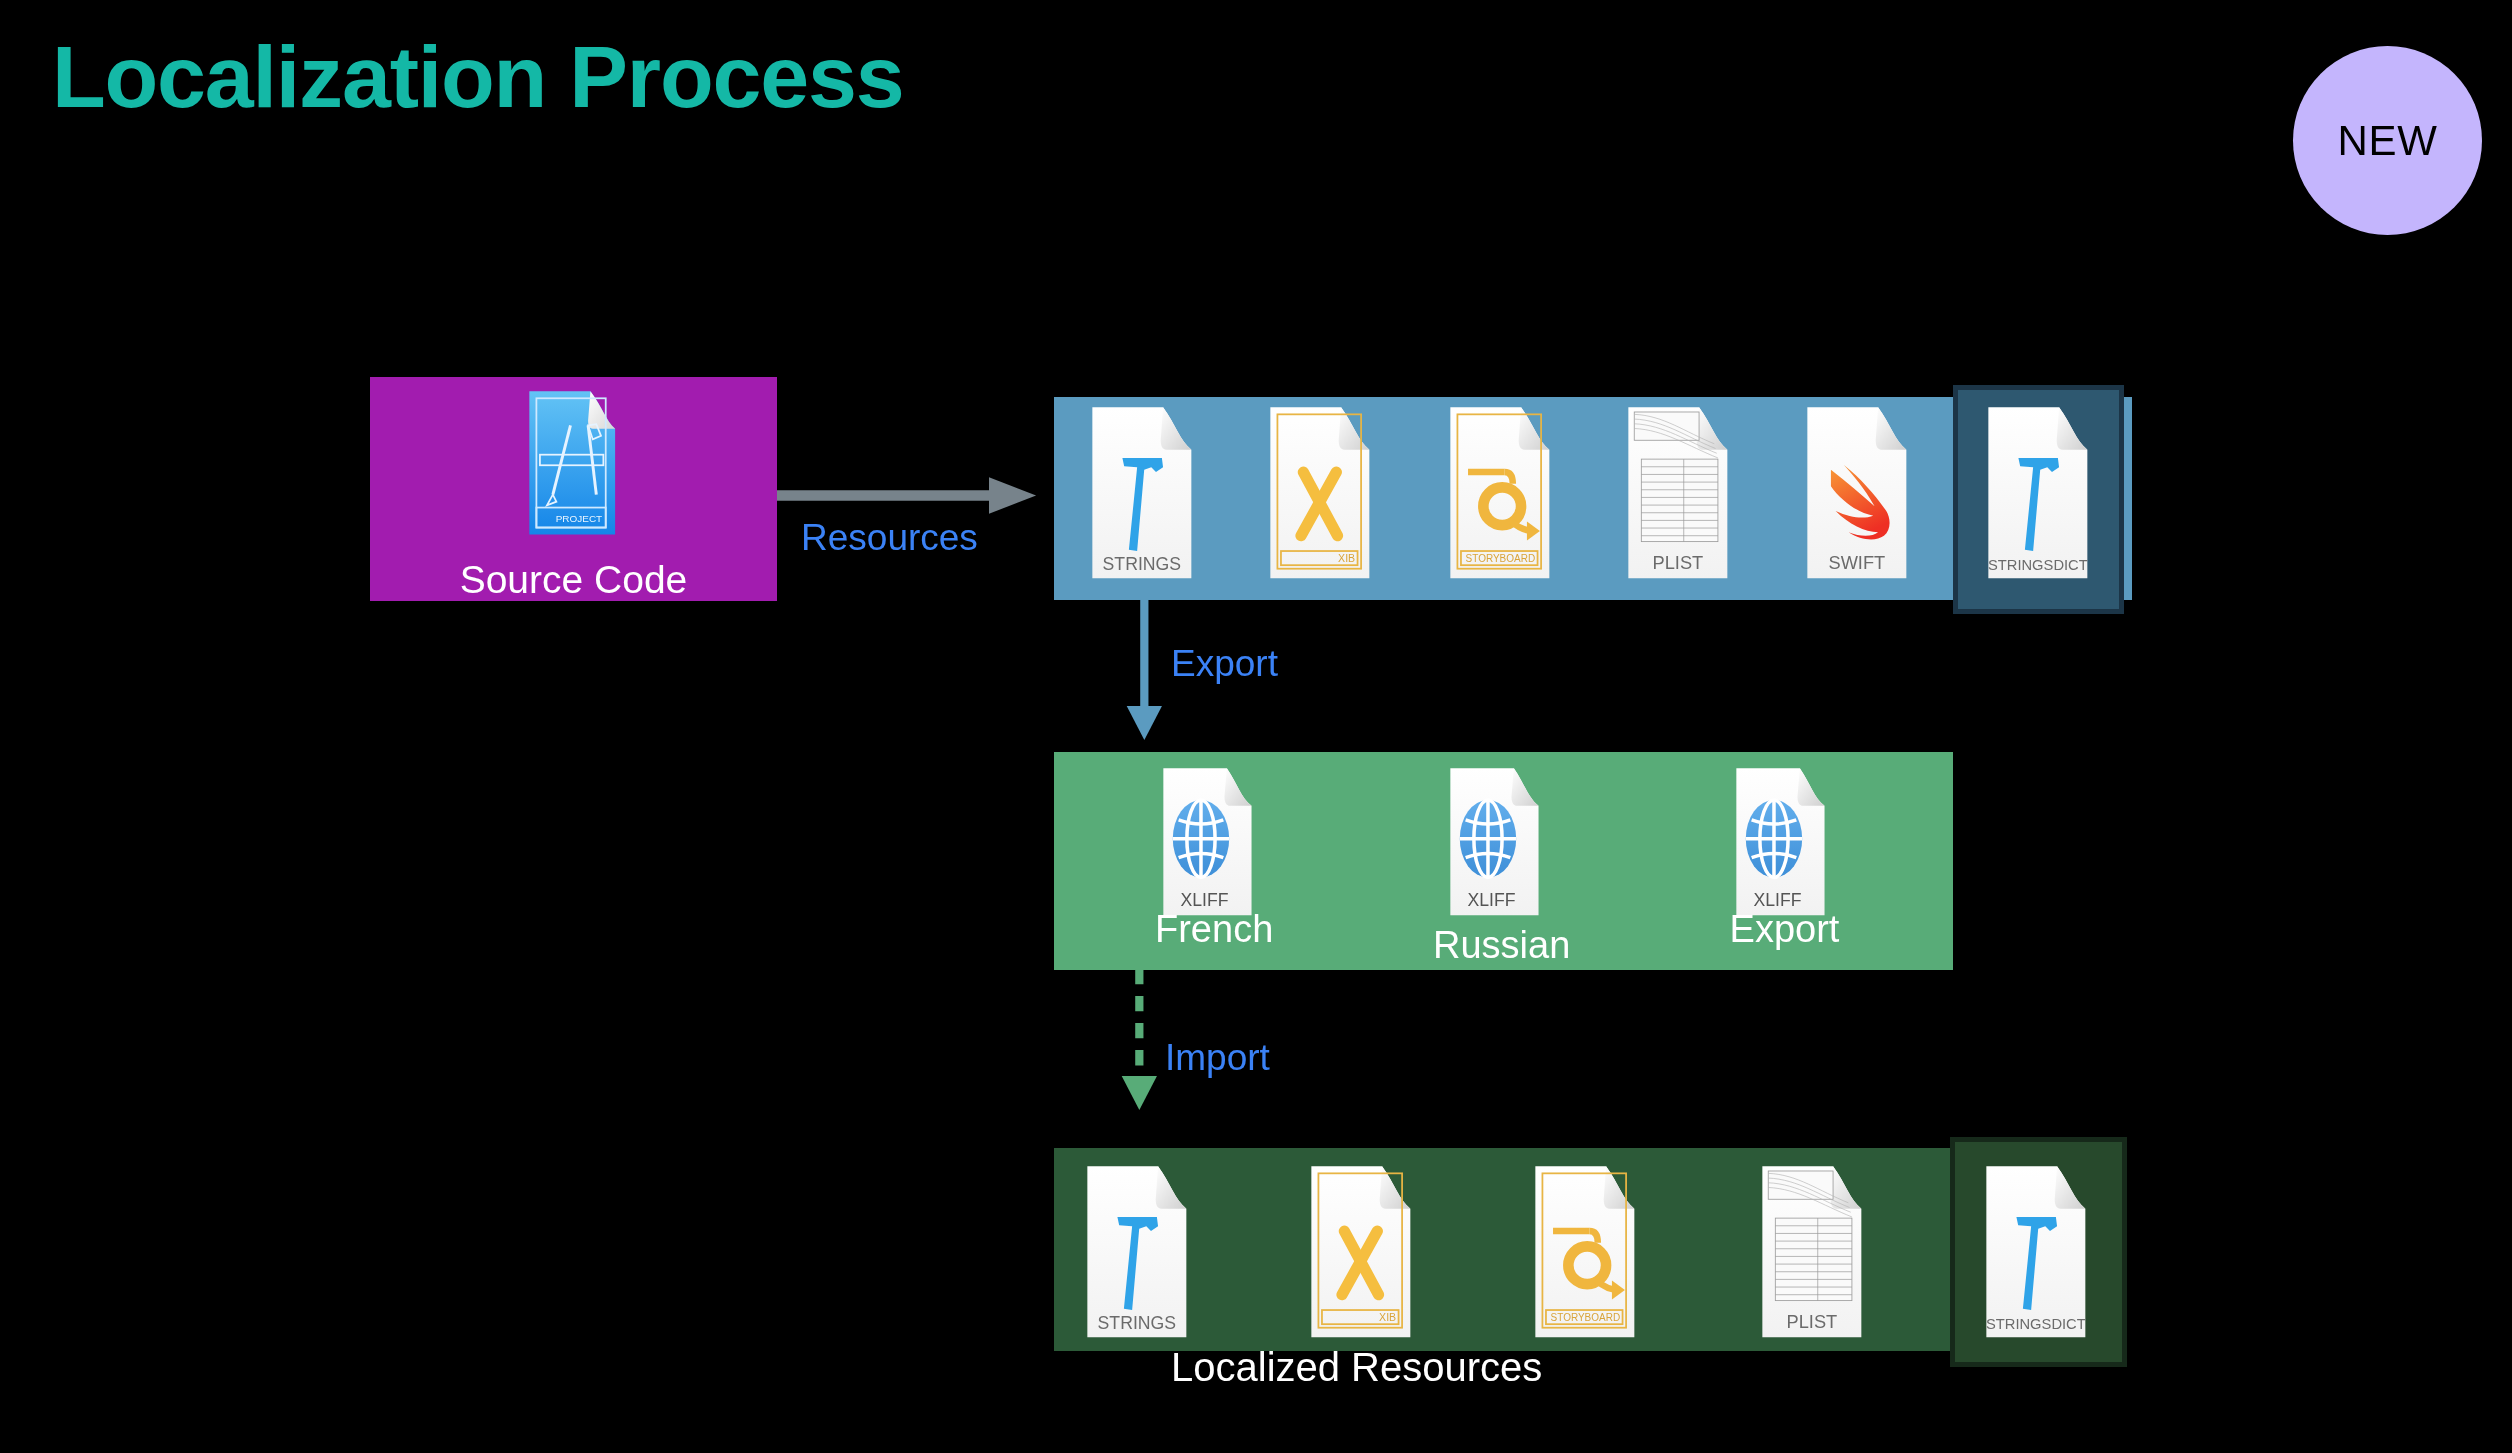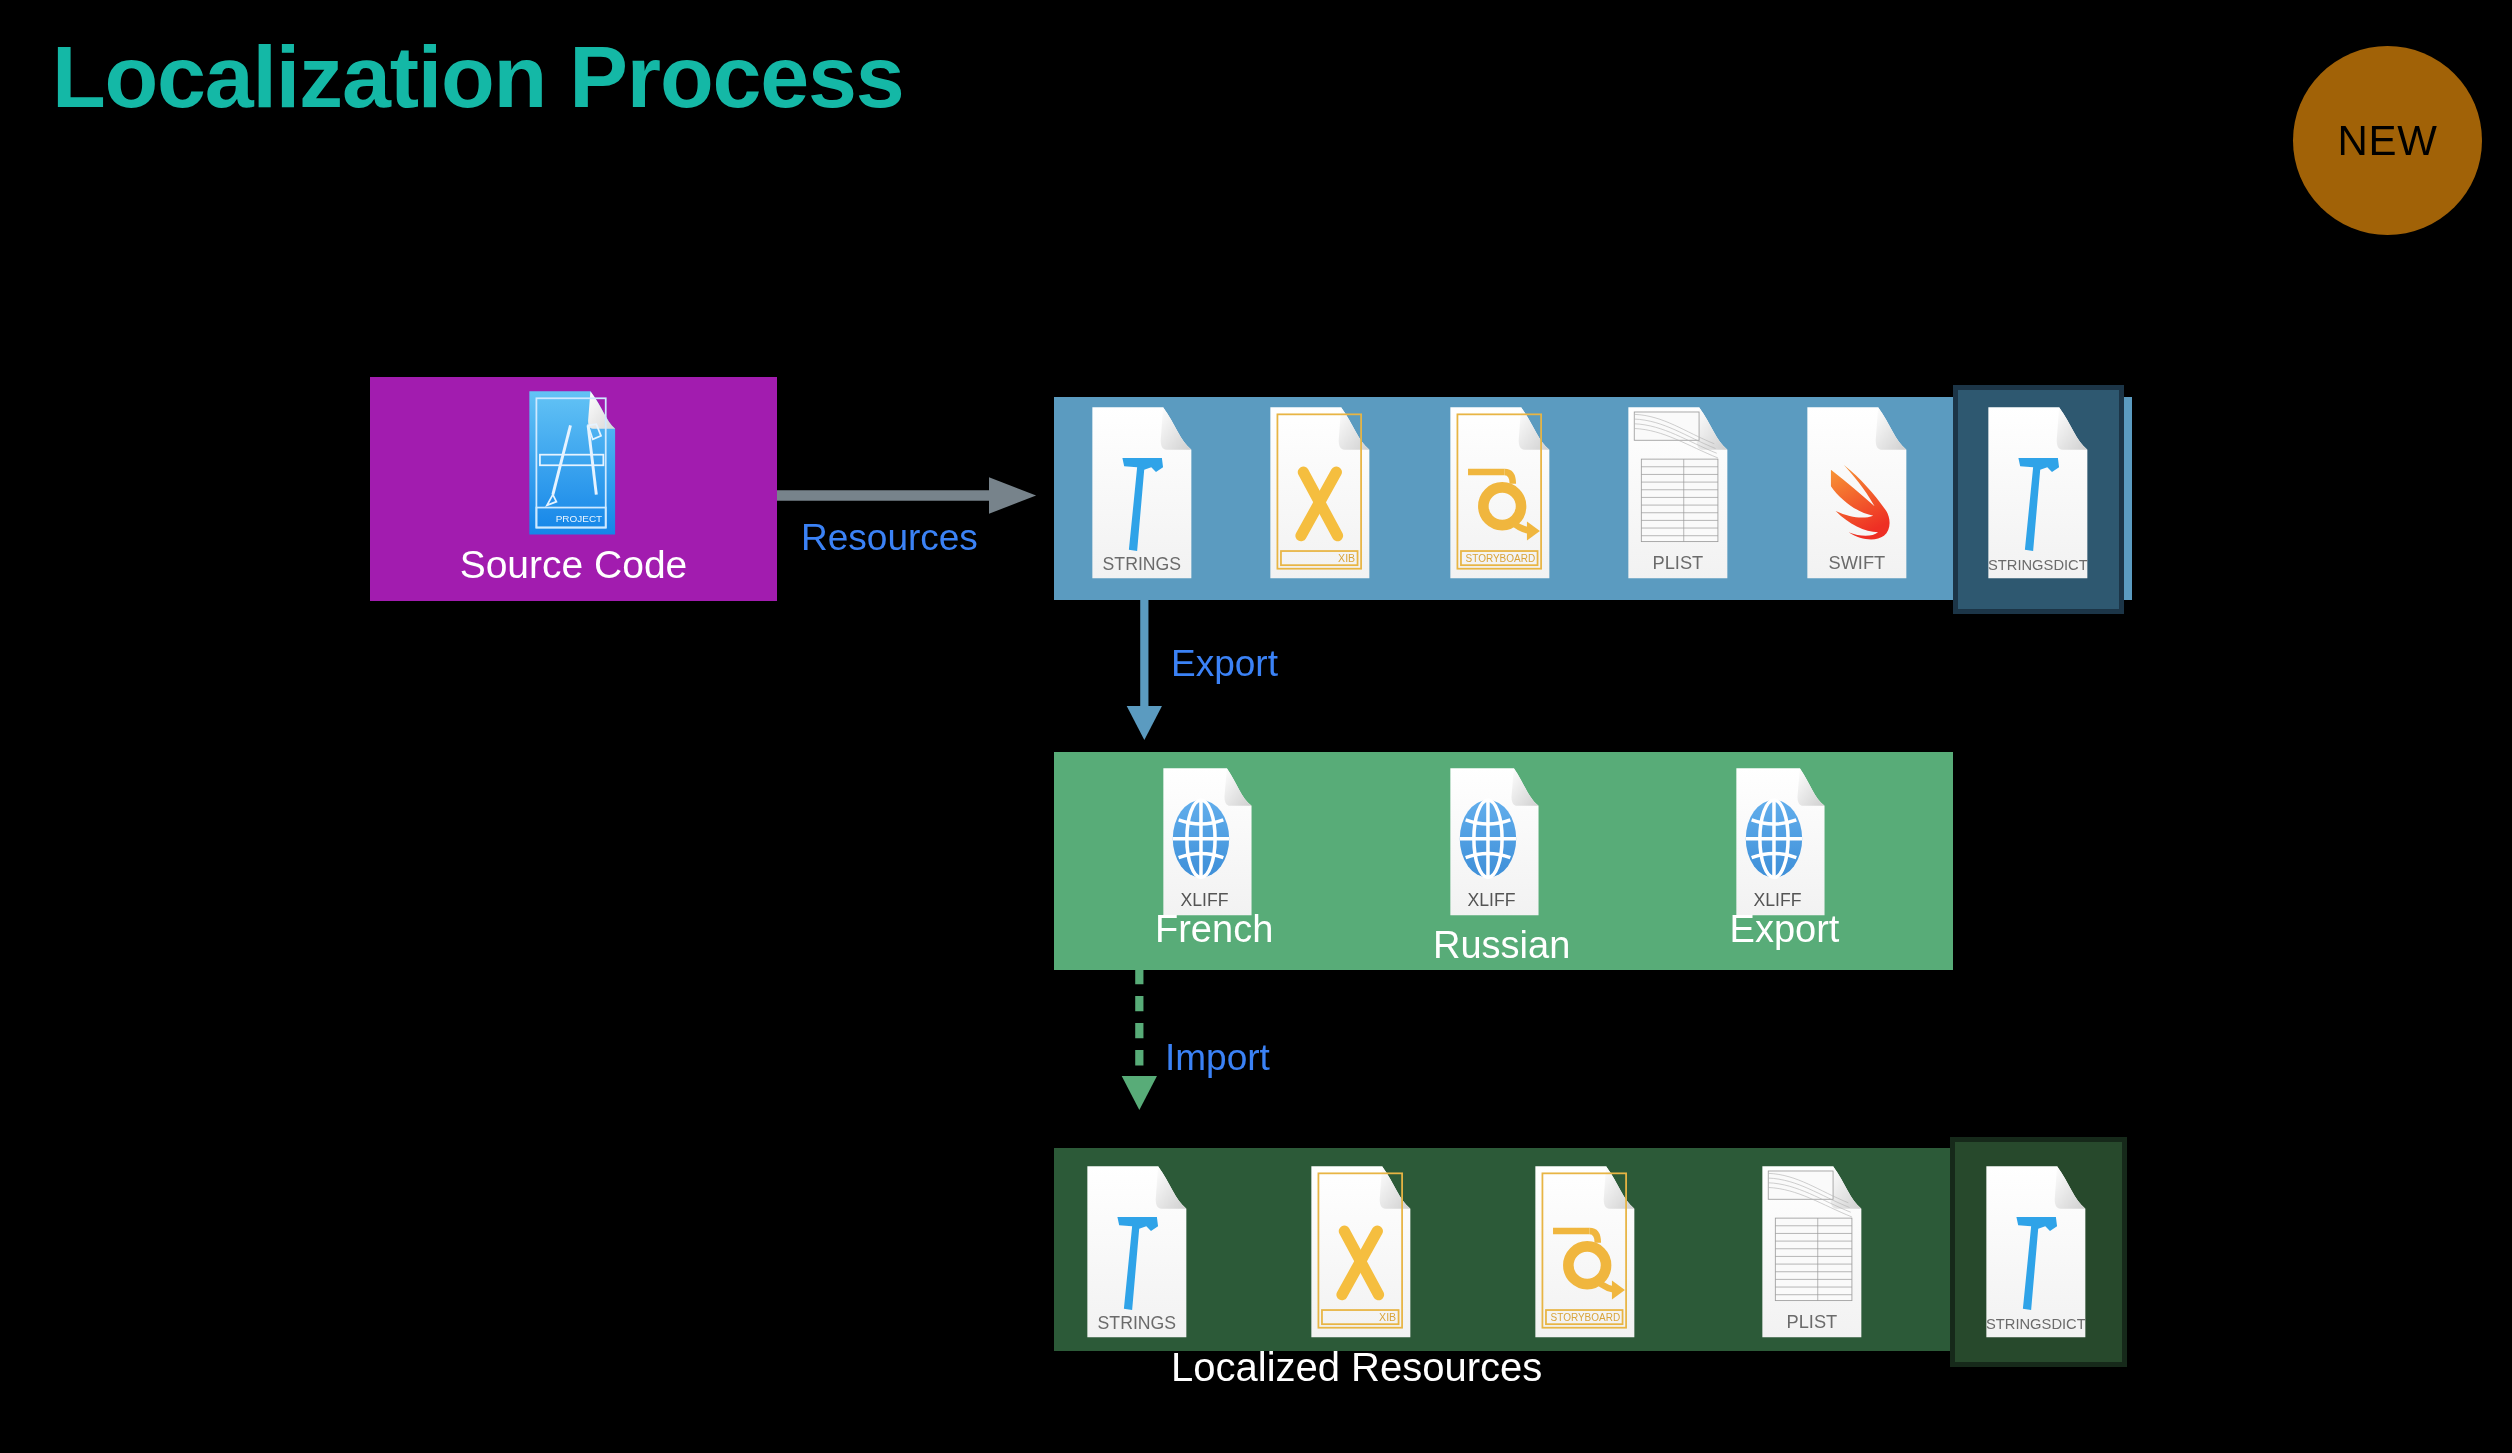--- a/index.html
+++ b/index.html
@@ -13,34 +13,34 @@
   
   #slide-title{
     left:52px;top:31px;
     font-size:88px;font-weight:bold;color:#14b8a6;
     letter-spacing:-1.2px;line-height:1.05;white-space:nowrap;
   }
 
   
   #new-badge{
     left:2293px;top:46px;width:189px;height:189px;border-radius:50%;
-    background:#a16207;display:flex;align-items:center;justify-content:center;
+    background:#c4b5fd;display:flex;align-items:center;justify-content:center;
   }
   #new-badge .lbl{font-size:42px;color:#000;letter-spacing:0.6px;}
 
   
   .panel{box-sizing:border-box;}
 
   
   #source-code-box{
     left:370px;top:377px;width:407px;height:224px;background:#a21caf;
     display:flex;flex-direction:column;align-items:center;justify-content:flex-start;
   }
   #source-code-box .label{
-    font-size:39px;color:#ffffff;margin-top:4px;
+    font-size:39px;color:#ffffff;margin-top:19px;
   }
 
   
   #resources-bar{
     left:1054px;top:397px;width:1078px;height:203px;background:#5B9BC0;
   }
   
   #xliff-bar{
     left:1054px;top:752px;width:899px;height:218px;background:#58AC78;
   }

